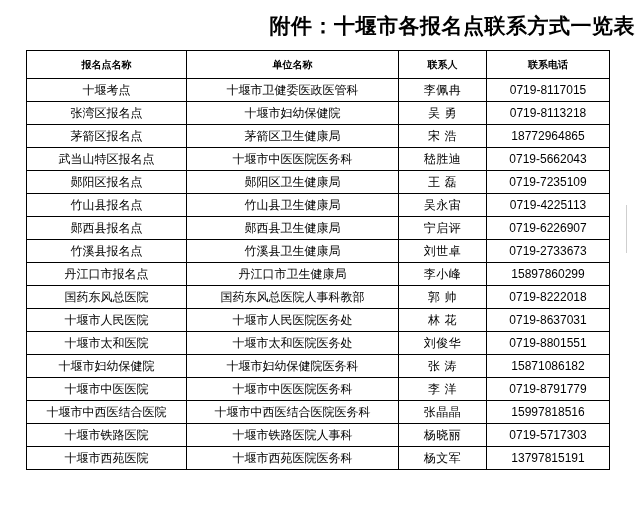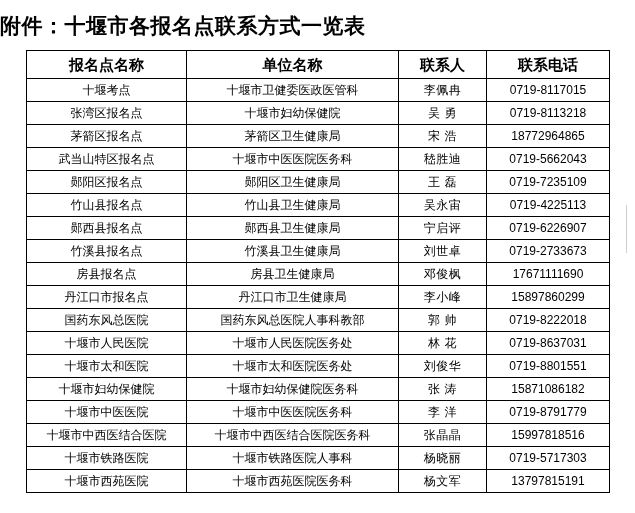--- a/index.html
+++ b/index.html
@@ -15,21 +15,21 @@
     overflow: hidden;
   }
   .page {
     width: 635px;
     height: 513px;
     box-sizing: border-box;
     padding: 0;
     position: relative;
   }
   .doc-title {
-    text-align: left;
+    text-align: right;
     font-size: 21px;
     font-weight: bold;
     letter-spacing: 0.5px;
     padding: 12px 0 10px 0;
     font-family: "DejaVu Sans", "Liberation Sans", sans-serif;
   }
   .table-wrap {
     padding: 0 26px 0 26px;
   }
   table.contact-table {
@@ -43,21 +43,21 @@
     height: 22px;
     line-height: 20px;
     text-align: center;
     vertical-align: middle;
     padding: 0 2px;
     white-space: nowrap;
     overflow: hidden;
   }
   table.contact-table thead th {
     font-weight: bold;
-    font-size: 15px;
+    font-size: 10px;
     height: 27px;
   }
   .col-site { width: 160px; }
   .col-unit { width: 212px; }
   .col-person { width: 88px; }
   .col-phone { width: 123px; }
   td.person-cell {
     letter-spacing: 0.5px;
   }
   .side-mark {
@@ -136,26 +136,20 @@
           <td class="person-cell">宁启评</td>
           <td>0719-6226907</td>
         </tr>
         <tr>
           <td>竹溪县报名点</td>
           <td>竹溪县卫生健康局</td>
           <td class="person-cell">刘世卓</td>
           <td>0719-2733673</td>
         </tr>
         <tr>
-          <td>房县报名点</td>
-          <td>房县卫生健康局</td>
-          <td class="person-cell">邓俊枫</td>
-          <td>17671111690</td>
-        </tr>
-        <tr>
           <td>丹江口市报名点</td>
           <td>丹江口市卫生健康局</td>
           <td class="person-cell">李小峰</td>
           <td>15897860299</td>
         </tr>
         <tr>
           <td>国药东风总医院</td>
           <td>国药东风总医院人事科教部</td>
           <td class="person-cell">郭 帅</td>
           <td>0719-8222018</td>

